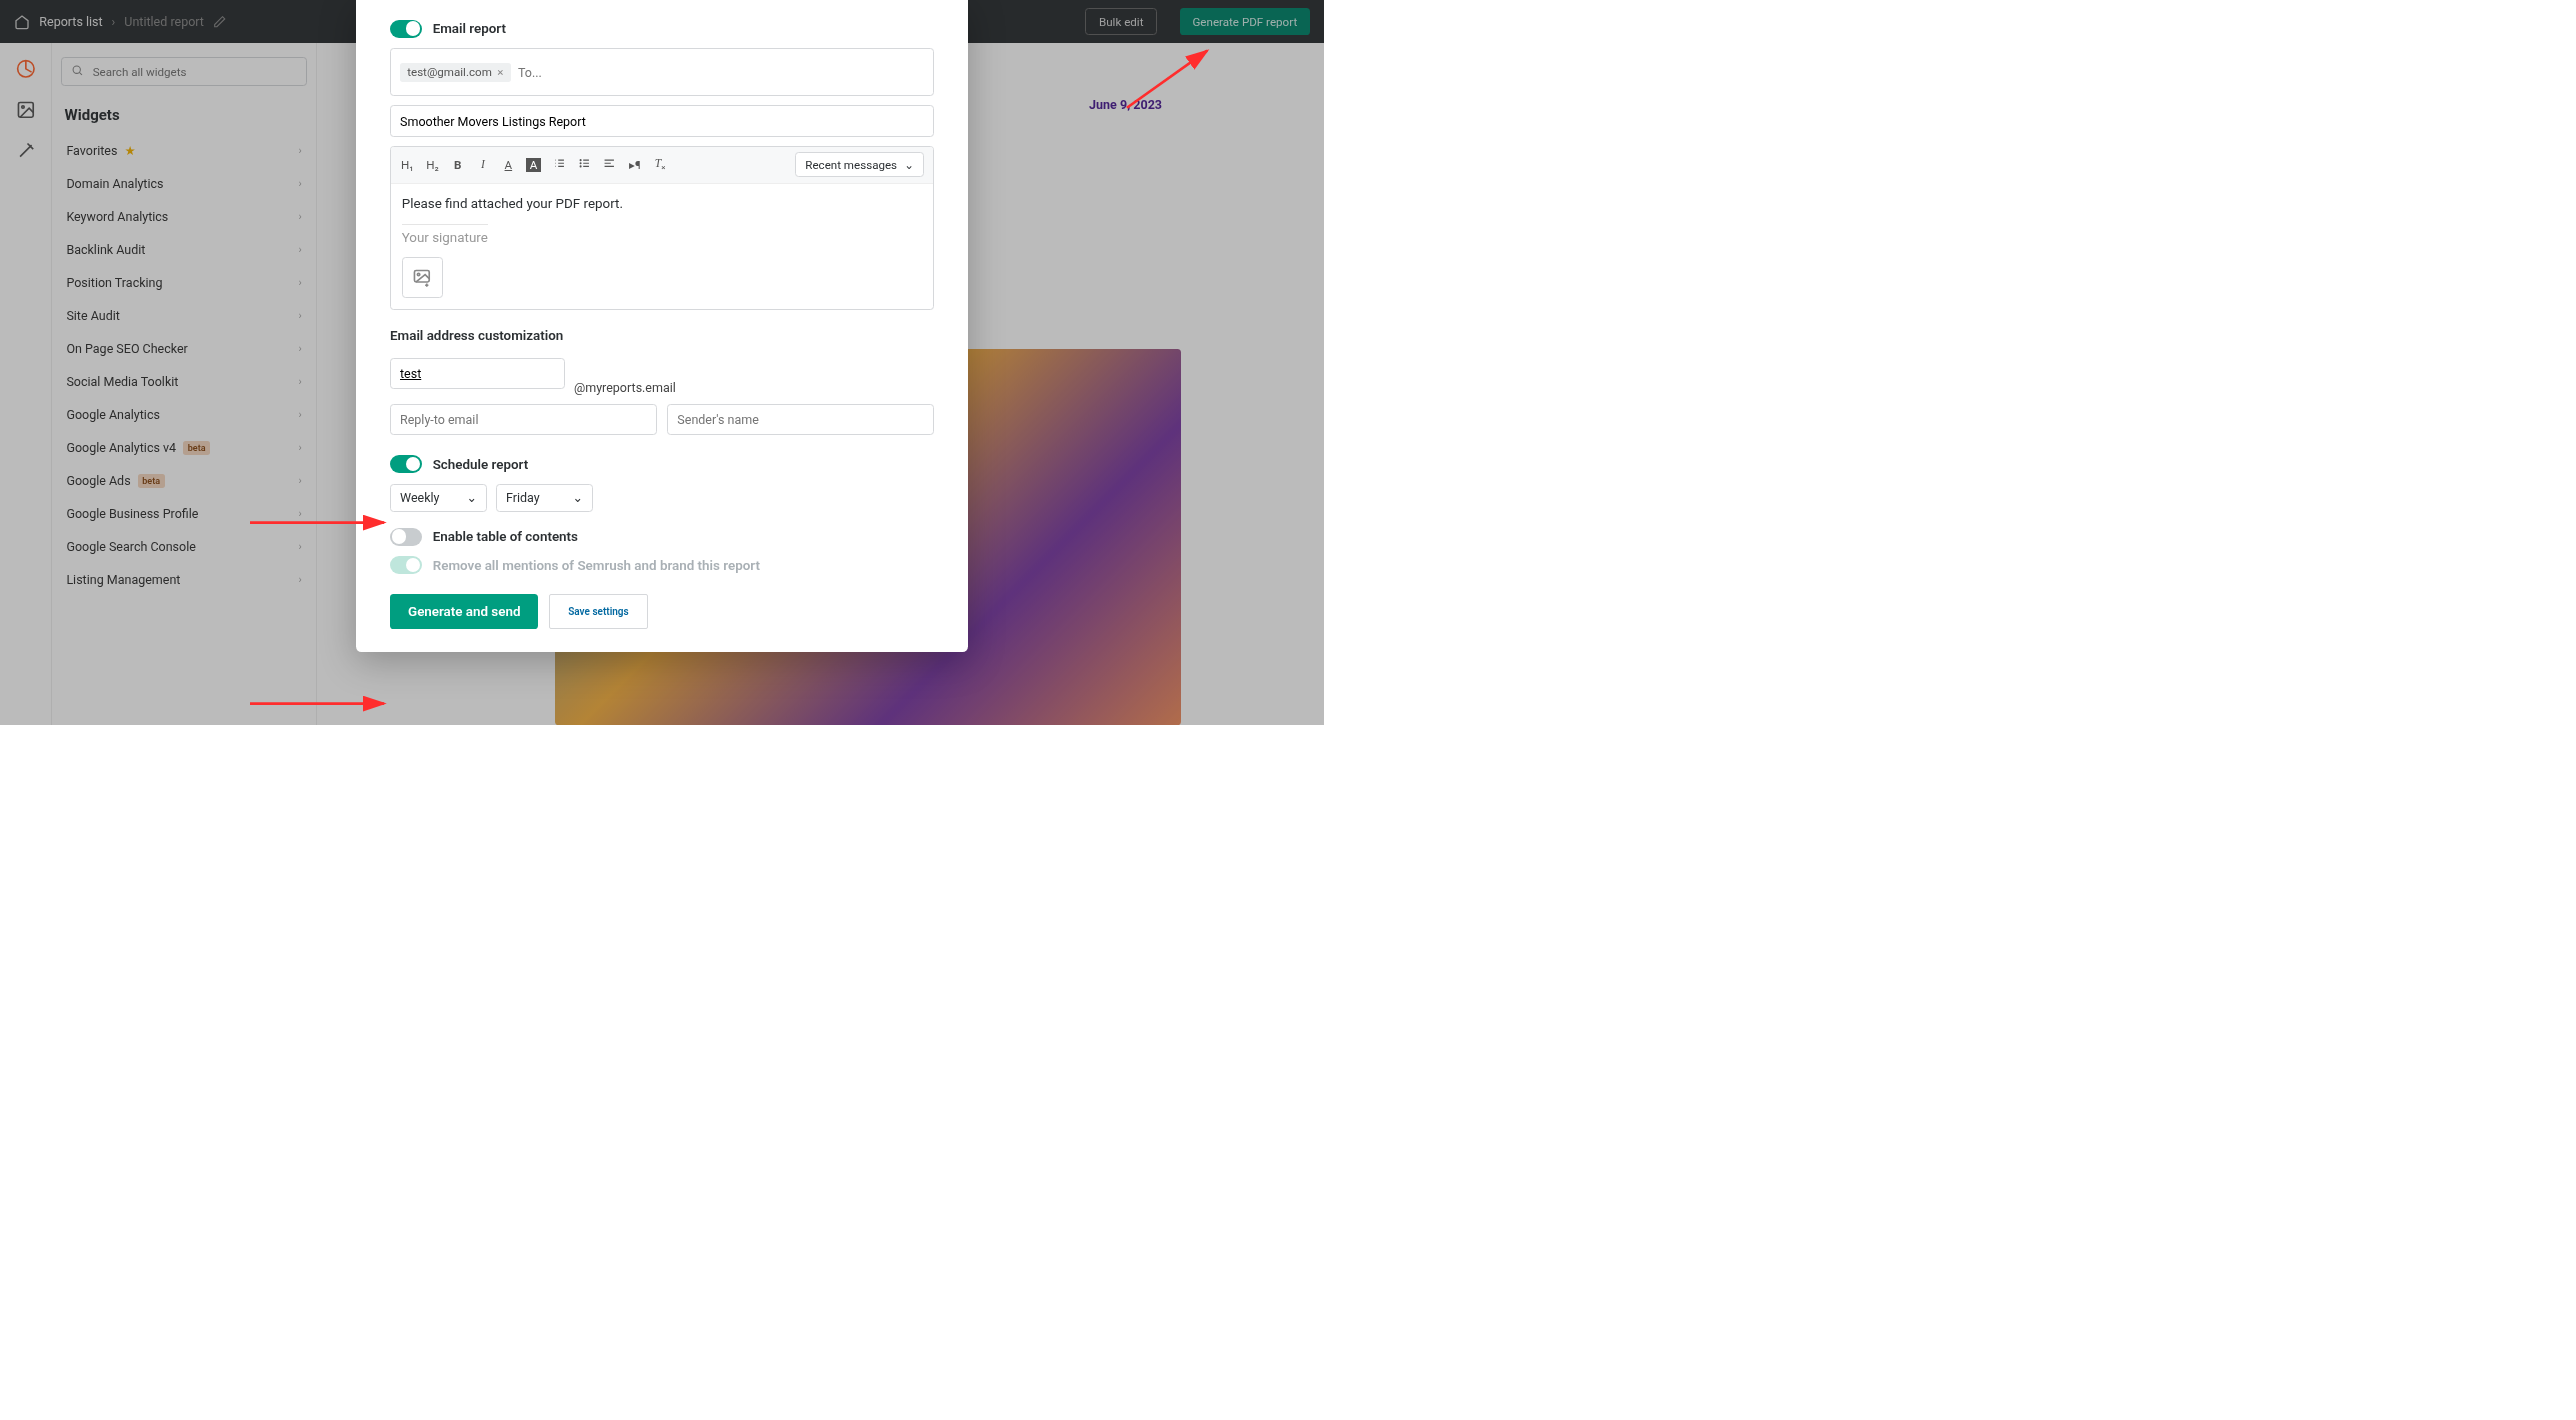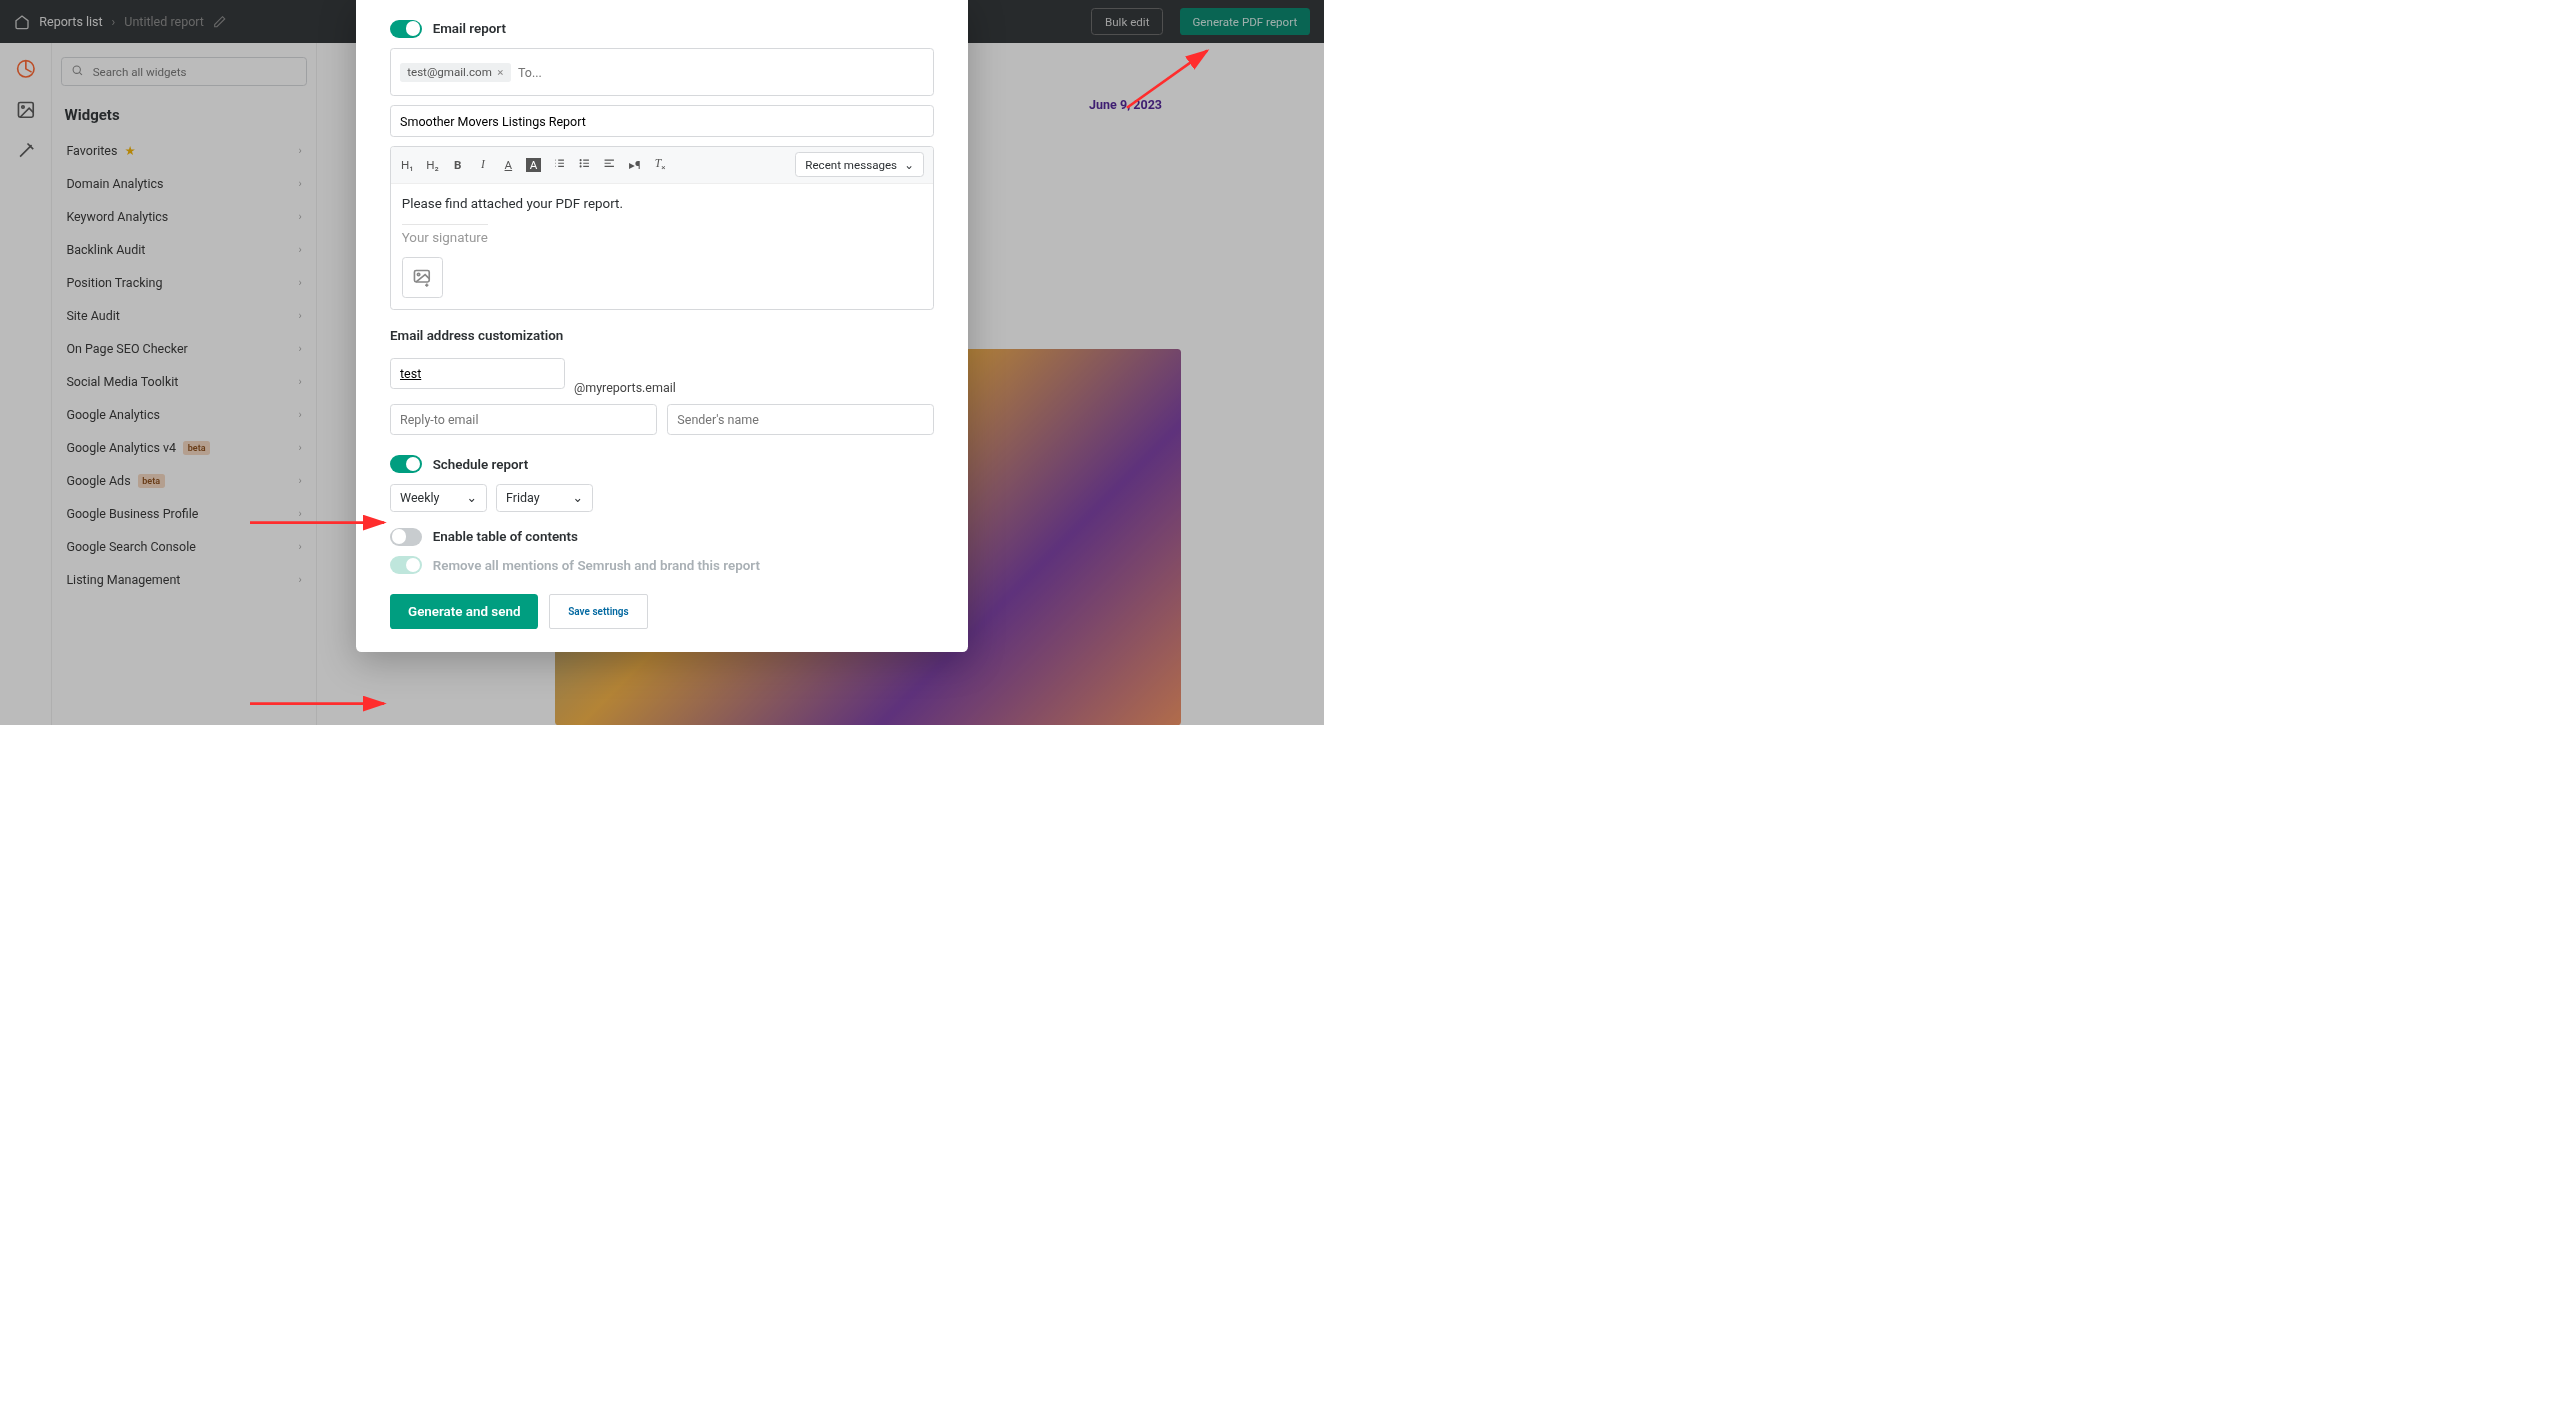--- a/index.html
+++ b/index.html
@@ -12,21 +12,21 @@
     --light: #f5f6f7;
     --orange: #ff642d;
     --grey-toggle: #c8cccf;
   }
   * { box-sizing: border-box; font-family: -apple-system, BlinkMacSystemFont, "Segoe UI", Roboto, sans-serif; }
   body { margin:0; padding:0; width:1324px; height:725px; overflow:hidden; position:relative; color:var(--text); font-size:12.5px; background:#fff; }
   .top-bar { height:43px; background:var(--dark-bg); display:flex; align-items:center; padding:0 14.3px; gap:12.5px; color:#e6e6e6; position:relative; }
   .top-left { display:flex; align-items:center; gap:9px; }
   .home-ic, .pencil-ic { display:inline-flex; }
   .bc-sep { color:#888; }
-  .top-right { margin-left:auto; display:flex; gap:17px;border-radius:10px; }
+  .top-right { margin-left:auto; display:flex; gap:23px;border-radius:10px; }
   .btn-outline-dark { border:0.9px solid #666; background:transparent; color:#d8d8d8; padding:5.4px 12.5px; border-radius:3.6px; font-size:11.6px; cursor:pointer; }
   .btn-solid-green { border:none; background:var(--teal-dark); color:#d7eee9; padding:5.4px 12.5px; border-radius:3.6px; font-size:11.6px; cursor:pointer; }
   .crumb-link { cursor:pointer; }
   .crumb-muted { color:#888; }
 
   .main { display:flex; height:calc(100% - 43px); }
   .iconrail { width:52px; background:#fff; border-right:0.9px solid #eee; display:flex; flex-direction:column; align-items:center; padding-top:14.3px; gap:18px; }
   .iconrail .ic { width:23px; height:23px; display:flex; align-items:center; justify-content:center; color:#555; cursor:pointer; }
   .iconrail .ic.active { color:var(--orange); }
 

